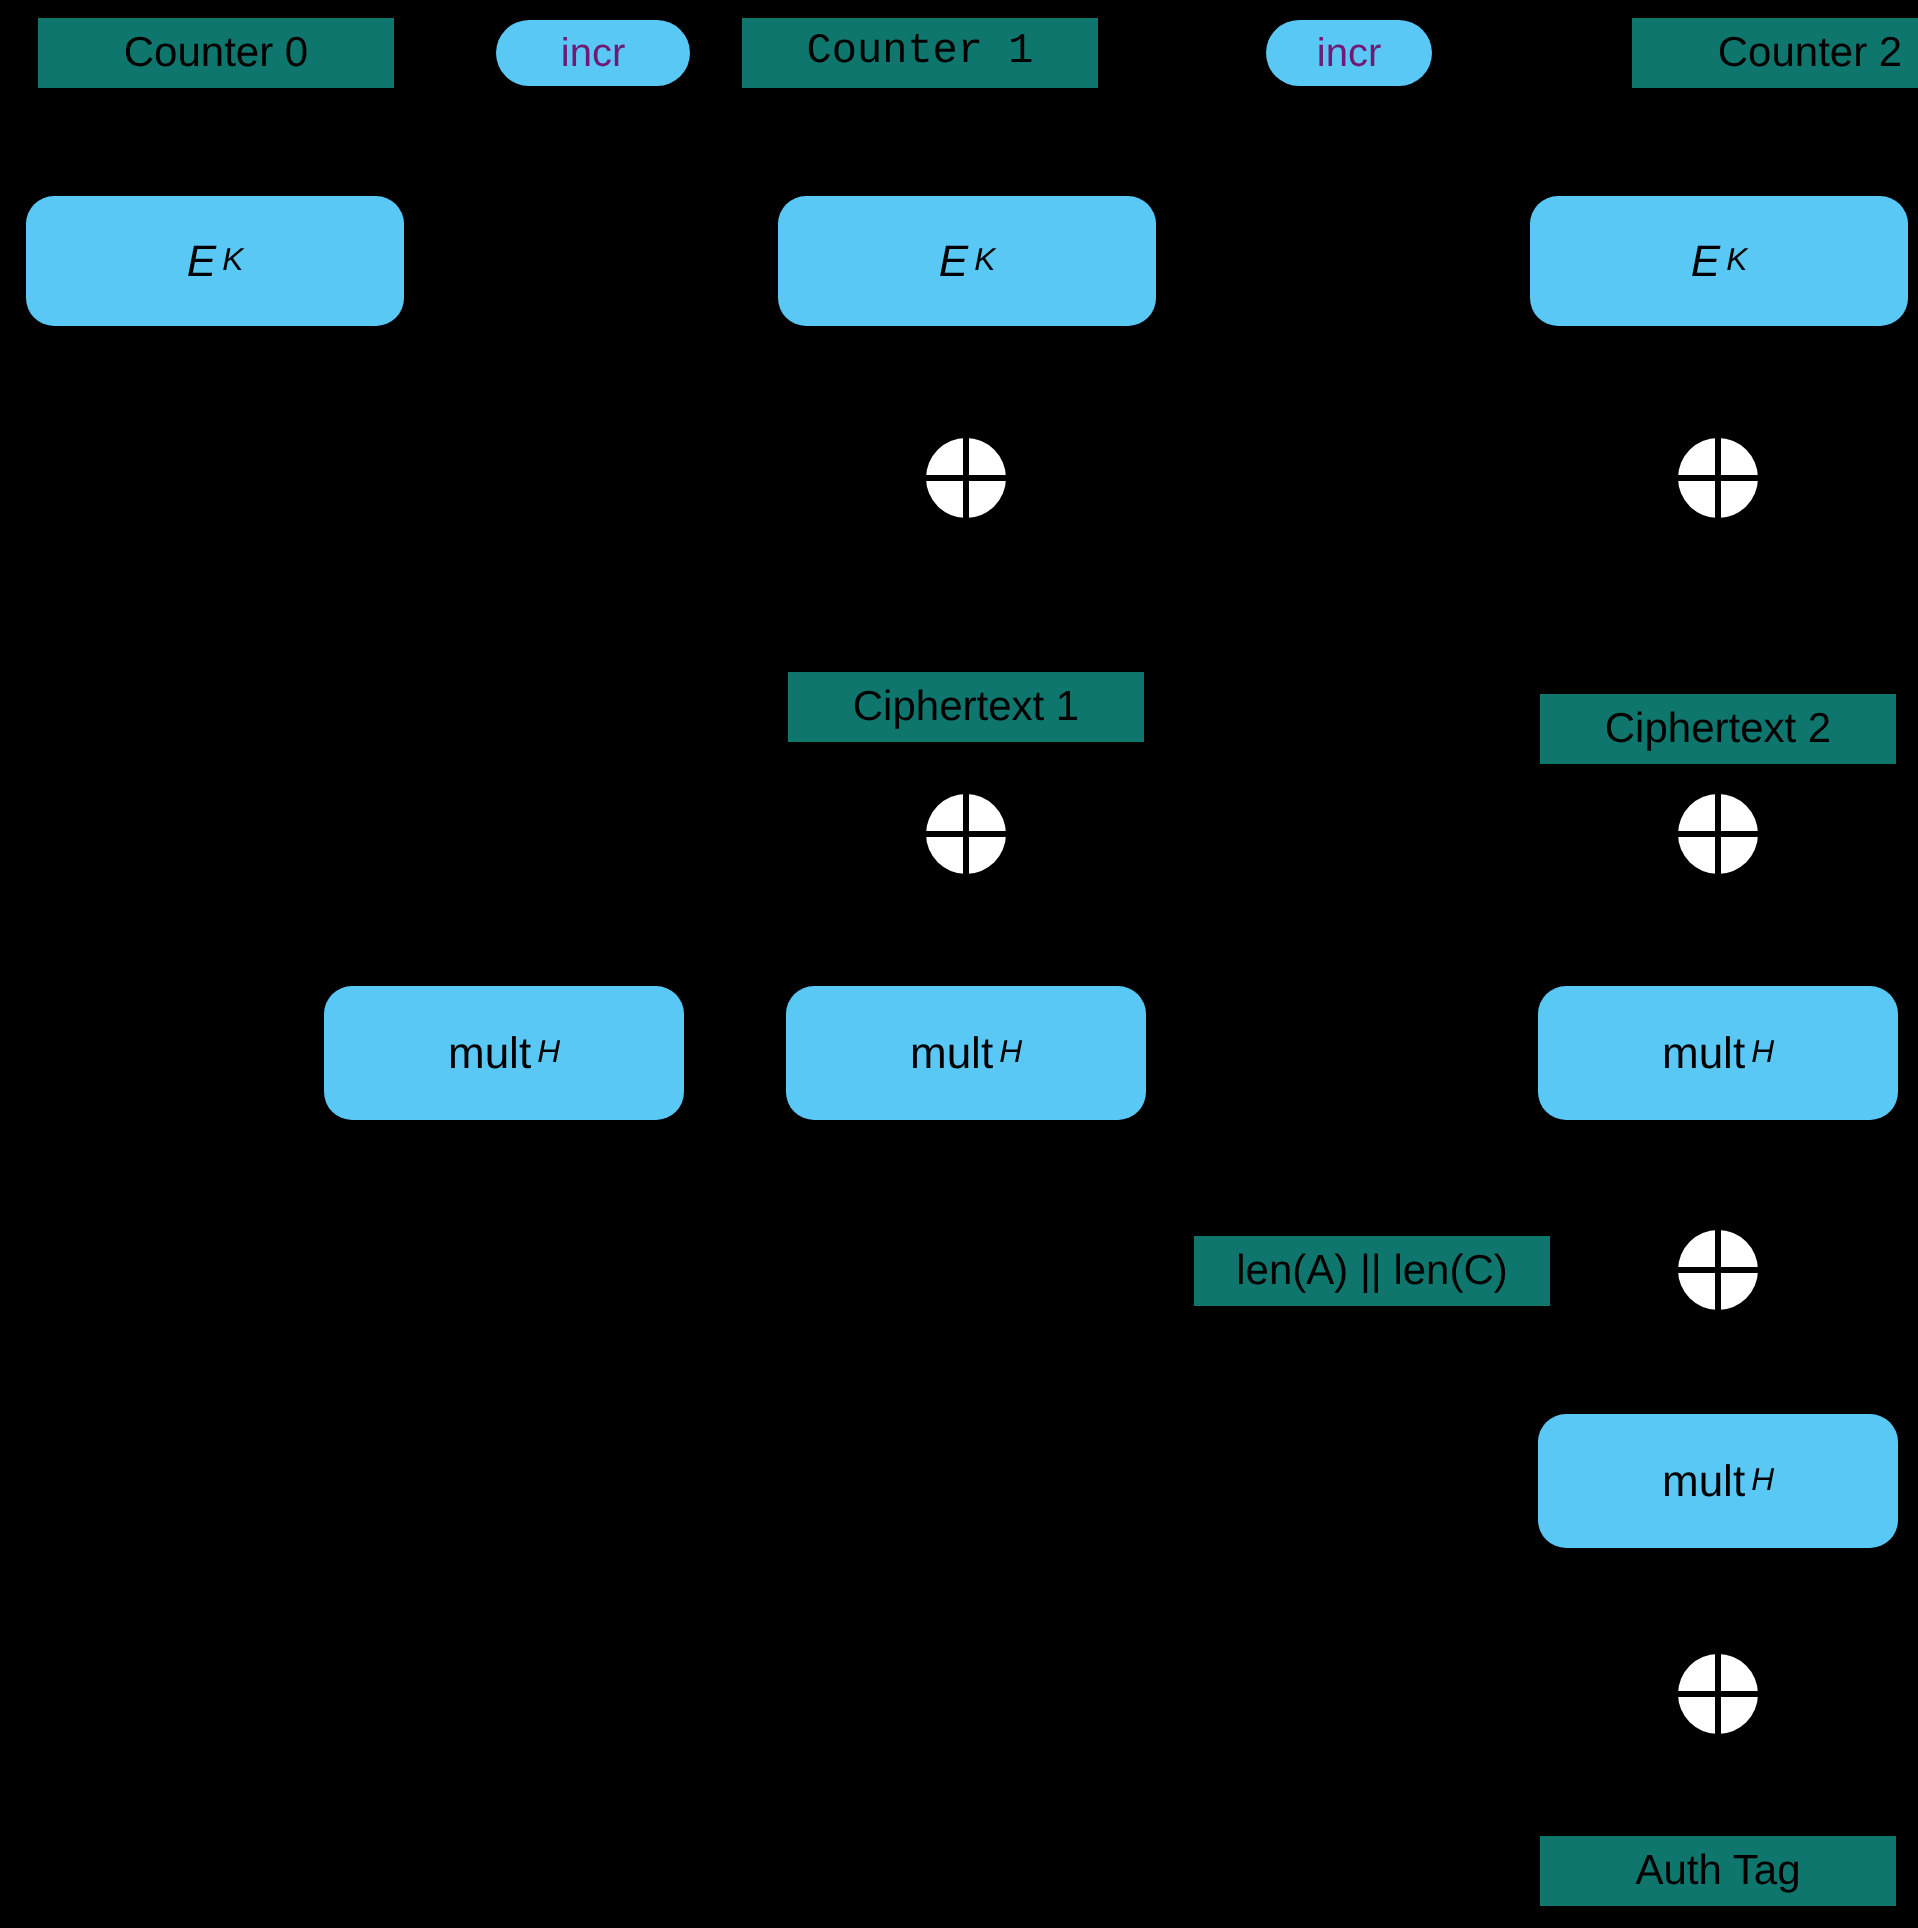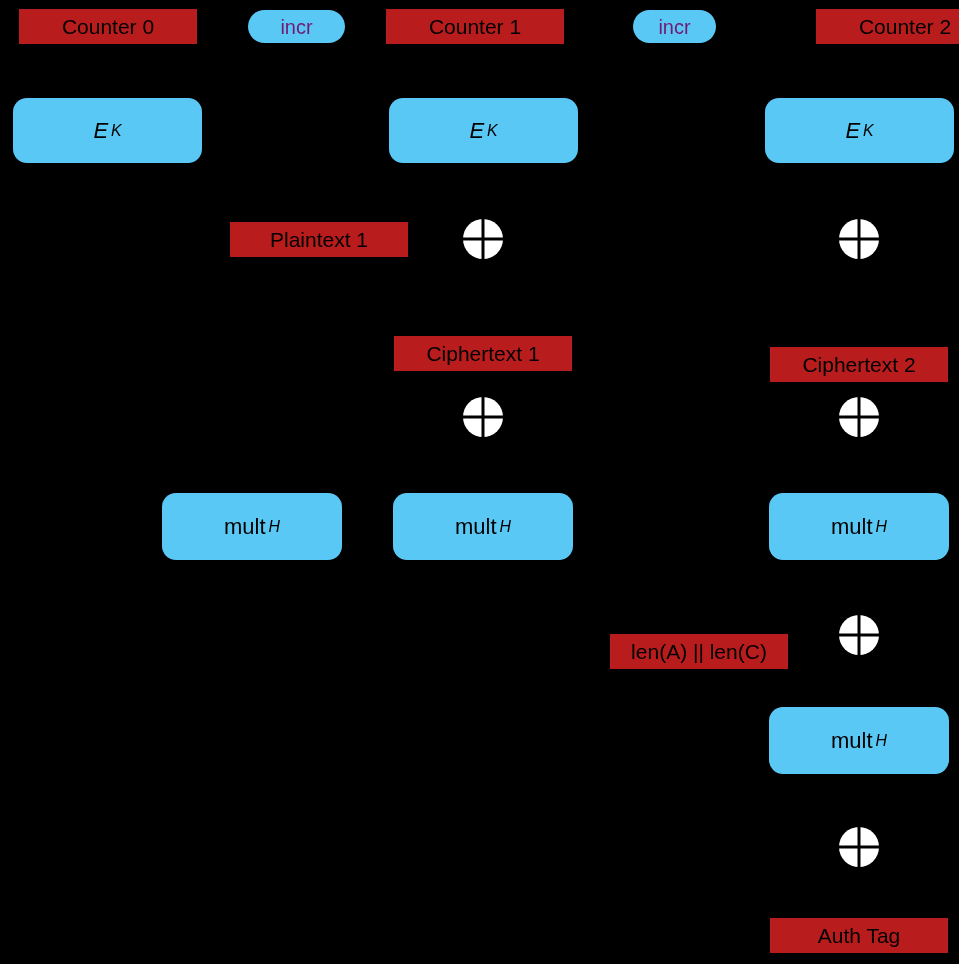--- a/index.html
+++ b/index.html
@@ -20,21 +20,21 @@
     box-sizing: border-box;
     display: flex;
     align-items: center;
     justify-content: center;
     text-align: center;
     line-height: 1;
     white-space: nowrap;
   }
   
   .data-box {
-    background: #b91c1c;
+    background: #0f766e;
     color: #000000;
     border: 1px solid #000000;
     font-size: 21px;
     align-items: center;
   }
   
   .op-box {
     background: #5ac8f5;
     color: #000000;
     border: none;
@@ -70,21 +70,21 @@
 <div id="canvas">
 
   <div class="node data-box" style="left:18px; top:8px; width:180px; height:37px;">
     <span>Counter 0</span>
   </div>
 
   <div class="node pill" style="left:248px; top:10px; width:97px; height:33px;">
     <span>incr</span>
   </div>
 
-  <div class="node data-box" style="left:385px; top:8px; width:180px; height:37px;">
+  <div class="node data-box" style="left:370px; top:8px; width:180px; height:37px;font-family:Liberation Mono, monospace;">
     <span>Counter 1</span>
   </div>
 
   <div class="node pill" style="left:633px; top:10px; width:83px; height:33px;">
     <span>incr</span>
   </div>
 
   <div class="node data-box" style="left:815px; top:8px; width:180px; height:37px;">
     <span>Counter 2</span>
   </div>
@@ -97,23 +97,20 @@
   <div class="node op-box" style="left:389px; top:98px; width:189px; height:65px;">
     <span class="ital">E</span>
       <span class="sub">K</span>
   </div>
 
   <div class="node op-box" style="left:765px; top:98px; width:189px; height:65px;">
     <span class="ital">E</span>
       <span class="sub">K</span>
   </div>
 
-  <div class="node data-box" style="left:229px; top:221px; width:180px; height:37px;">
-    <span>Plaintext 1</span>
-  </div>
 
   <div class="xor" style="left:463px; top:219px;">
     <svg width="40" height="40" viewBox="0 0 40 40">
       <circle cx="20" cy="20" r="20" fill="#ffffff"></circle>
       <line x1="20" y1="0" x2="20" y2="40" stroke="#000000" stroke-width="3"></line>
       <line x1="0" y1="20" x2="40" y2="20" stroke="#000000" stroke-width="3"></line>
     </svg>
   </div>
 
 
@@ -158,21 +155,21 @@
     <span>mult</span>
       <span class="sub">H</span>
   </div>
 
   <div class="node op-box" style="left:769px; top:493px; width:180px; height:67px;">
     <span>mult</span>
       <span class="sub">H</span>
   </div>
 
 
-  <div class="node data-box" style="left:609px; top:617px; width:180px; height:37px;margin-top:16px;">
+  <div class="node data-box" style="left:596px; top:617px; width:180px; height:37px;">
     <span>len(A) || len(C)</span>
   </div>
 
   <div class="xor" style="left:839px; top:615px;">
     <svg width="40" height="40" viewBox="0 0 40 40">
       <circle cx="20" cy="20" r="20" fill="#ffffff"></circle>
       <line x1="20" y1="0" x2="20" y2="40" stroke="#000000" stroke-width="3"></line>
       <line x1="0" y1="20" x2="40" y2="20" stroke="#000000" stroke-width="3"></line>
     </svg>
   </div>

